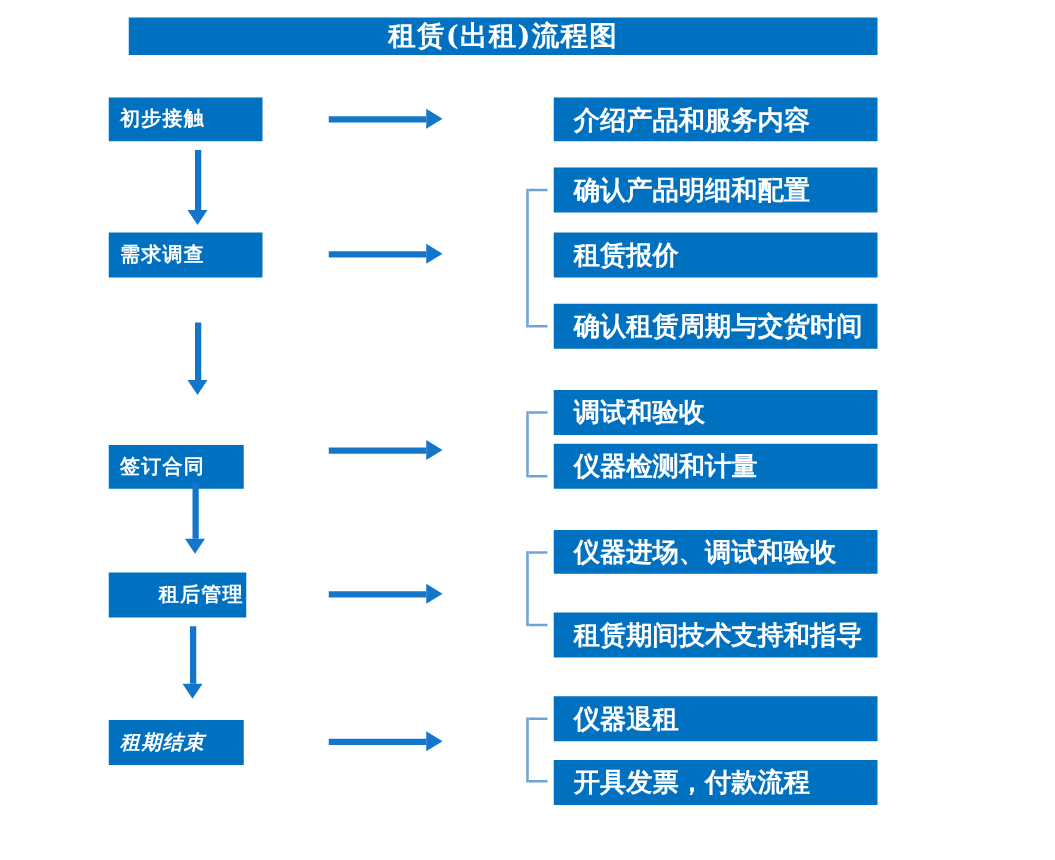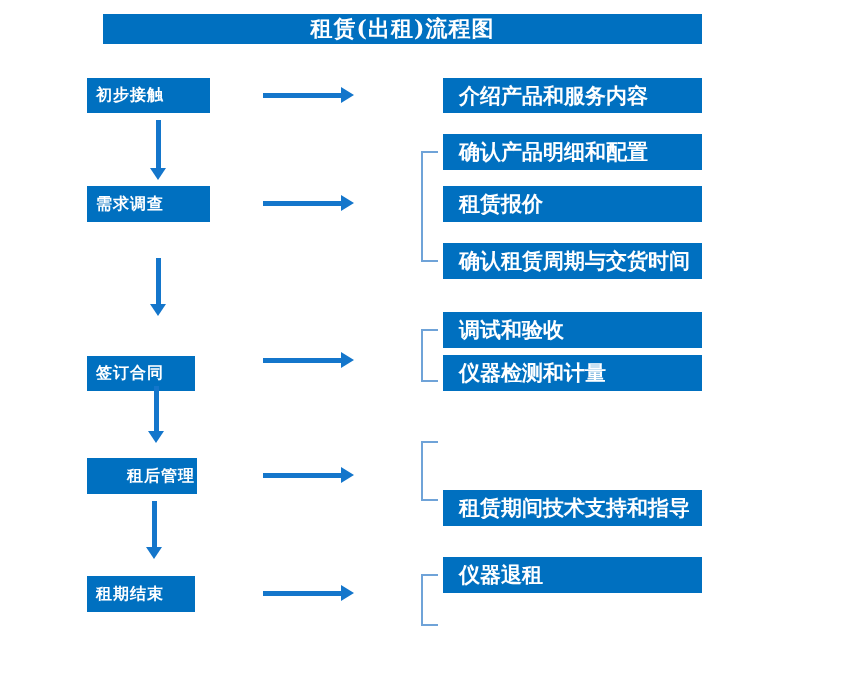--- a/index.html
+++ b/index.html
@@ -80,34 +80,36 @@
 <body>
 
 <div class="canvas">
 
   <div class="title-bar">租赁(出租)流程图</div>
 
   <div class="lbox" style="top:78px;width:123px;">初步接触</div>
   <div class="lbox" style="top:186px;width:123px;height:36px;">需求调查</div>
   <div class="lbox" style="top:344px;width:108px;margin-top:12px;">签订合同</div>
   <div class="lbox" style="top:458px;width:110px;height:36px;padding-left:40px;">租后管理</div>
-  <div class="lbox" style="top:576px;width:108px;height:36px;">租期结束</div>
+  <div class="lbox" style="top:576px;width:108px;height:36px;font-style:italic;">租期结束</div>
 
   <div class="rbox" style="top:78px;height:35px;">介绍产品和服务内容</div>
 
   <div class="rbox" style="top:134px;">确认产品明细和配置</div>
   <div class="rbox" style="top:186px;">租赁报价</div>
   <div class="rbox" style="top:243px;">确认租赁周期与交货时间</div>
 
   <div class="rbox" style="top:312px;">调试和验收</div>
   <div class="rbox" style="top:355px;">仪器检测和计量</div>
 
+  <div class="rbox" style="top:424px;height:35px;">仪器进场、调试和验收</div>
   <div class="rbox" style="top:490px;">租赁期间技术支持和指导</div>
 
   <div class="rbox" style="top:557px;">仪器退租</div>
+  <div class="rbox" style="top:608px;">开具发票，付款流程</div>
 
   <div class="harrow" style="top:93px;"></div>
   <div class="harrow" style="top:201px;"></div>
   <div class="harrow" style="top:358px;"></div>
   <div class="harrow" style="top:473px;"></div>
   <div class="harrow" style="top:591px;"></div>
 
   <div class="varrow" style="left:156px;top:120px;height:48px;"></div>
   <div class="varrow" style="left:156px;top:258px;height:46px;"></div>
   <div class="varrow" style="left:154px;top:386px;height:45px;"></div>

